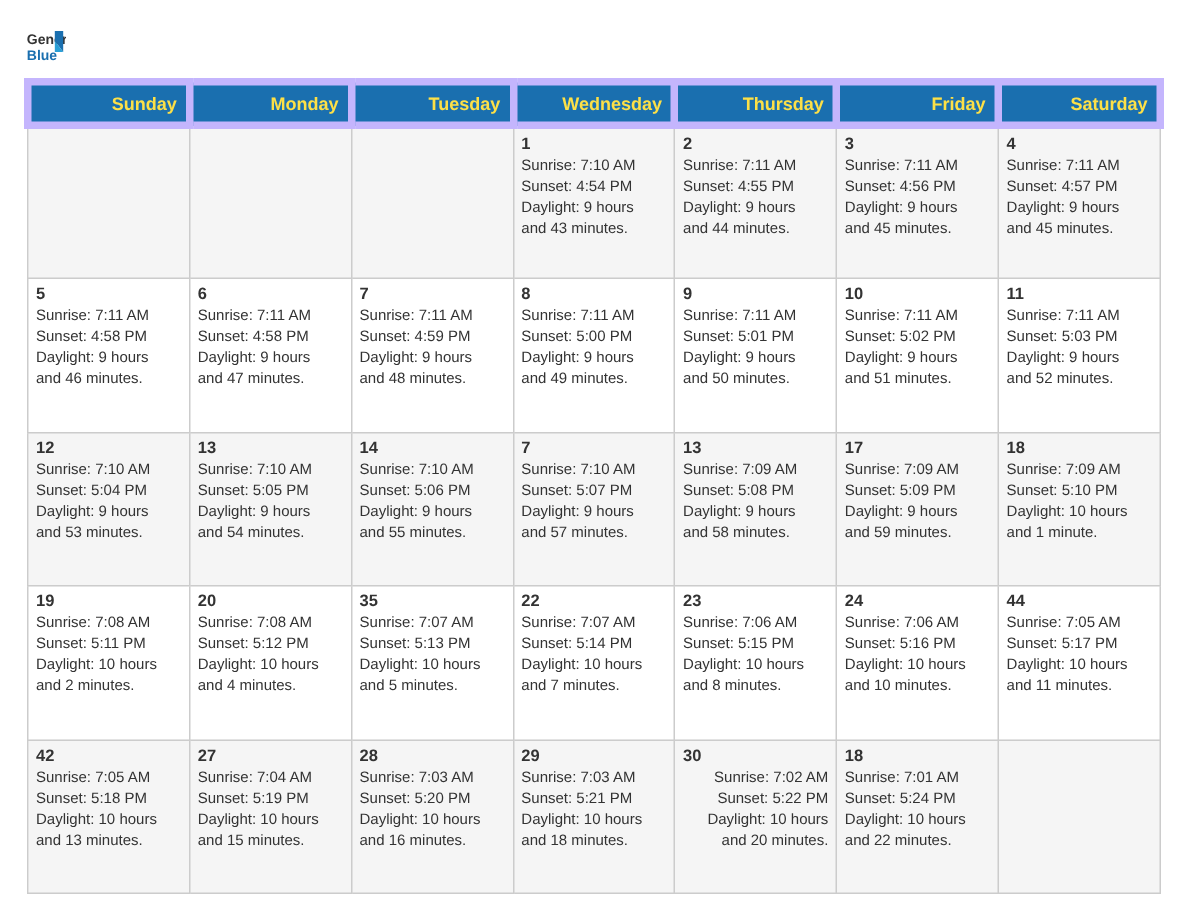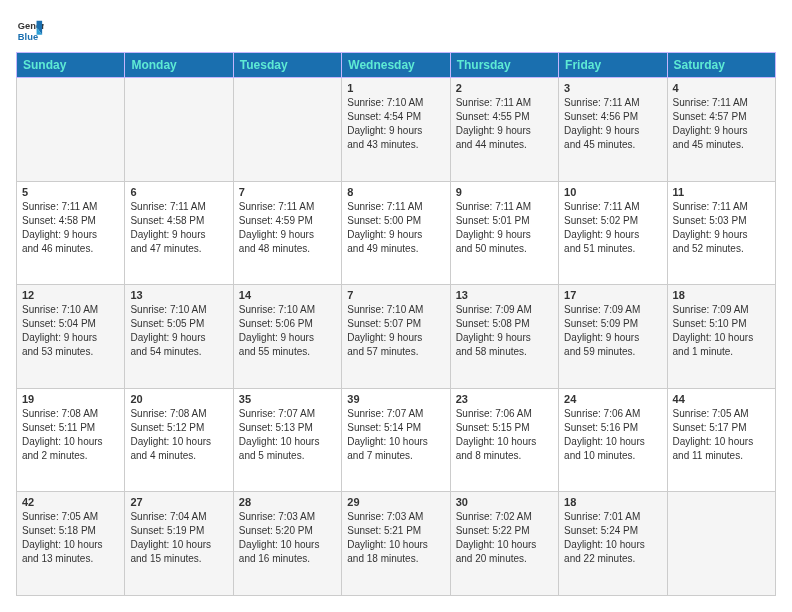--- a/index.html
+++ b/index.html
@@ -51,26 +51,26 @@
       font-size: 14px;
       color: #555;
     }
     .calendar {
       width: 100%;
       border-collapse: collapse;
       flex: 1;
     }
     .calendar thead tr th {
       background-color: #1a6faf;
-      color: #5eead4;
-      text-align: left;
+      color: #fde047;
+      text-align: right;
       padding: 5px 6px;
       font-size: 12px;
       font-weight: bold;
-      border: 1px solid #c4b5fd;
+      border: 5px solid #c4b5fd;
     }
     .calendar tbody tr td {
       vertical-align: top;
       border: 1px solid #ccc;
       padding: 4px 5px;
       font-size: 10.2px;
       color: #333;
       width: calc(100% / 7);
       height: 88px;
     }
@@ -282,21 +282,21 @@
 and 4 minutes.</div>
           </td>
           <td>
             <span class="day-number">35</span>
             <div class="day-info" style="white-space: pre-line;">Sunrise: 7:07 AM
 Sunset: 5:13 PM
 Daylight: 10 hours
 and 5 minutes.</div>
           </td>
           <td>
-            <span class="day-number">39</span>
+            <span class="day-number">22</span>
             <div class="day-info" style="white-space: pre-line;">Sunrise: 7:07 AM
 Sunset: 5:14 PM
 Daylight: 10 hours
 and 7 minutes.</div>
           </td>
           <td>
             <span class="day-number">23</span>
             <div class="day-info" style="white-space: pre-line;">Sunrise: 7:06 AM
 Sunset: 5:15 PM
 Daylight: 10 hours
@@ -341,21 +341,21 @@
           </td>
           <td>
             <span class="day-number">29</span>
             <div class="day-info" style="white-space: pre-line;">Sunrise: 7:03 AM
 Sunset: 5:21 PM
 Daylight: 10 hours
 and 18 minutes.</div>
           </td>
           <td>
             <span class="day-number">30</span>
-            <div class="day-info" style="white-space: pre-line;">Sunrise: 7:02 AM
+            <div class="day-info" style="white-space: pre-line; text-align: right;">Sunrise: 7:02 AM
 Sunset: 5:22 PM
 Daylight: 10 hours
 and 20 minutes.</div>
           </td>
           <td>
             <span class="day-number">18</span>
             <div class="day-info" style="white-space: pre-line;">Sunrise: 7:01 AM
 Sunset: 5:24 PM
 Daylight: 10 hours
 and 22 minutes.</div>

